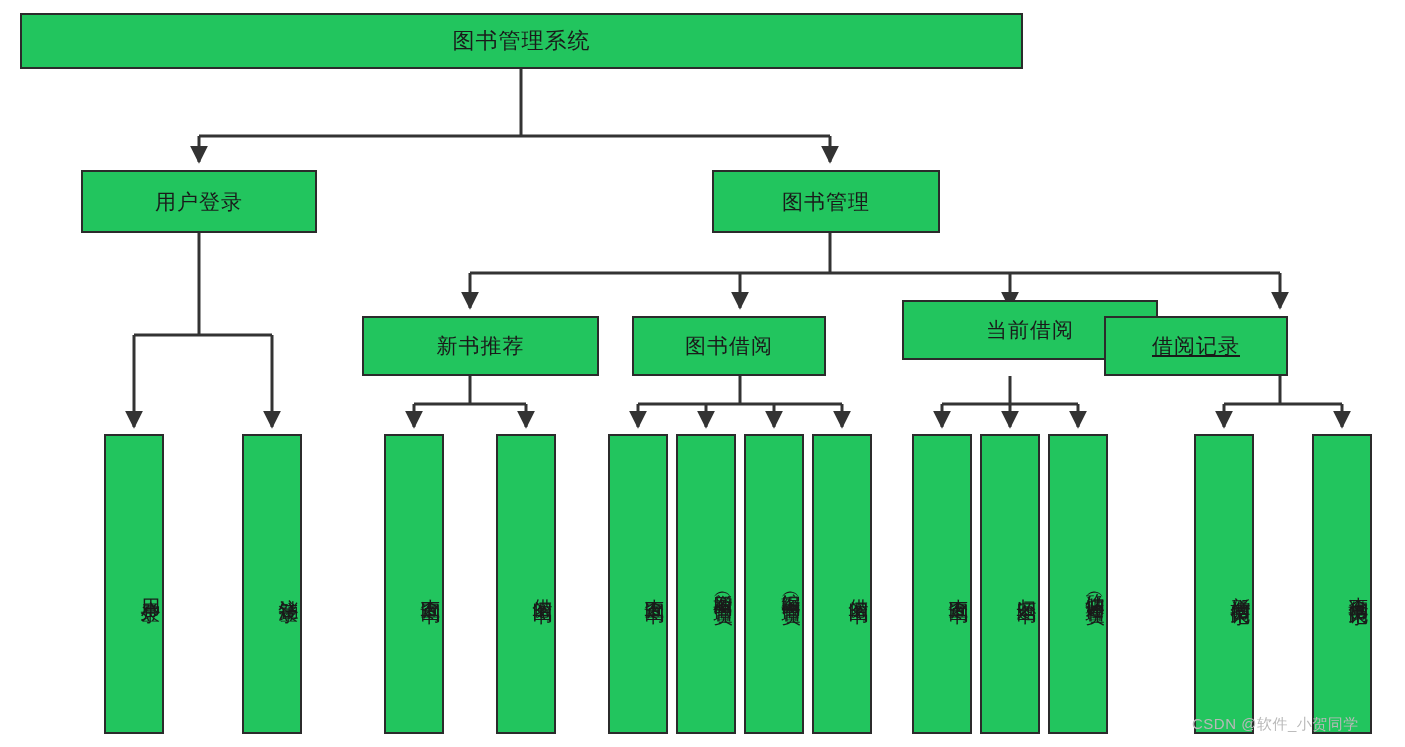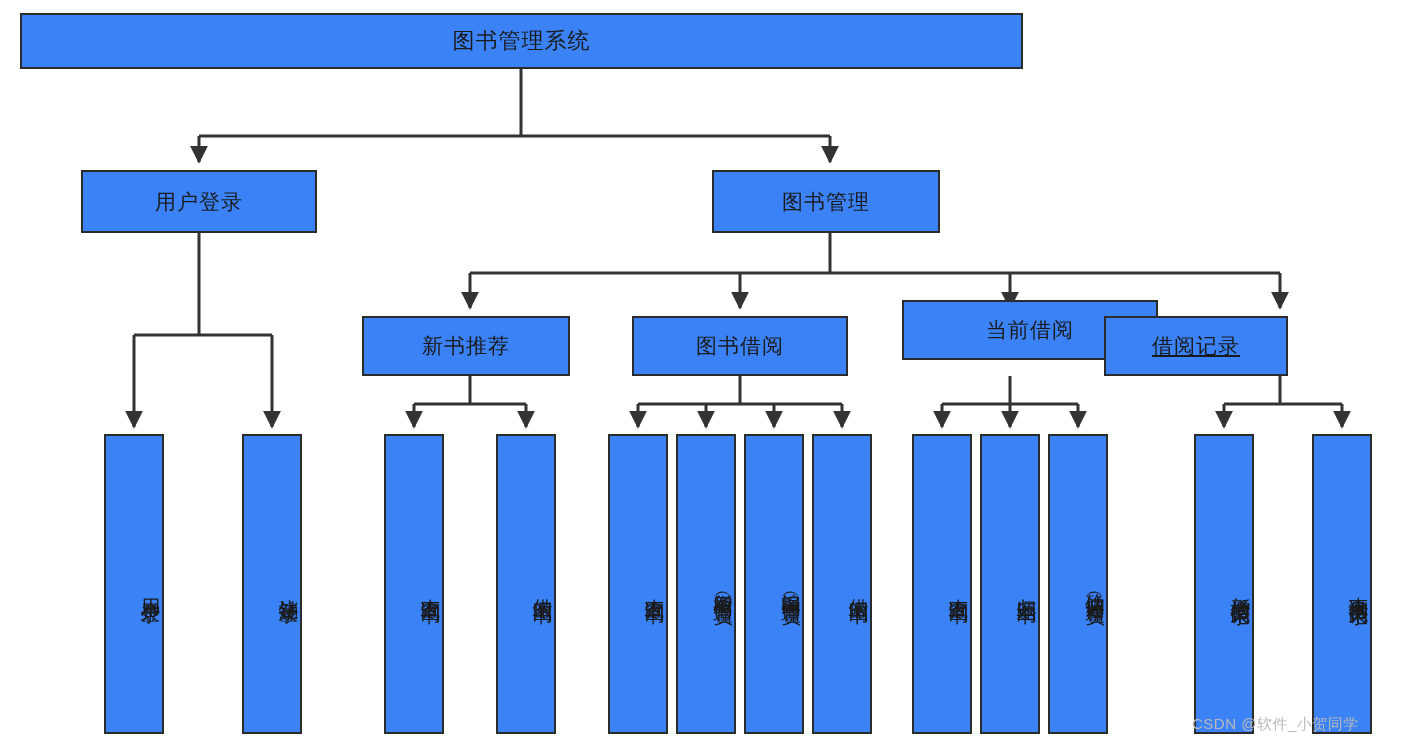--- a/index.html
+++ b/index.html
@@ -22,21 +22,21 @@
     position: absolute;
     left: 0;
     top: 0;
     width: 1405px;
     height: 747px;
     pointer-events: none;
   }
   .node {
     position: absolute;
     box-sizing: border-box;
-    background: #3b82f6;
+    background: #22c55e;
     border: 2px solid #2b2b2b;
     display: flex;
     align-items: center;
     justify-content: center;
     color: #1a1a1a;
     text-align: center;
   }
   .node-h {
     font-size: 21px;
     letter-spacing: 1px;
@@ -122,22 +122,22 @@
       <path d="M 1224 404 L 1224 427" marker-end="url(#arrow)"></path>
       <path d="M 1342 404 L 1342 427" marker-end="url(#arrow)"></path>
     </g>
   </svg>
 
   <div class="node node-h node-root" style="left:20px; top:13px; width:1003px; height:56px;">图书管理系统</div>
 
   <div class="node node-h" style="left:81px; top:170px; width:236px; height:63px;">用户登录</div>
   <div class="node node-h" style="left:712px; top:170px; width:228px; height:63px;">图书管理</div>
 
-  <div class="node node-h" style="left:362px; top:316px; width:208px; height:60px;">新书推荐</div>
-  <div class="node node-h" style="left:632px; top:316px; width:216px; height:60px;">图书借阅</div>
+  <div class="node node-h" style="left:362px; top:316px; width:237px; height:60px;">新书推荐</div>
+  <div class="node node-h" style="left:632px; top:316px; width:194px; height:60px;">图书借阅</div>
   <div class="node node-h" style="left:902px; top:300px; width:256px; height:60px;">当前借阅</div>
   <div class="node node-h" style="left:1104px; top:316px; width:184px; height:60px;text-decoration:underline;">借阅记录</div>
 
   <div class="node node-v" style="left:104px; top:434px; width:60px; height:300px;">用户登录</div>
   <div class="node node-v" style="left:242px; top:434px; width:60px; height:300px;">注销登录</div>
 
   <div class="node node-v" style="left:384px; top:434px; width:60px; height:300px;">查询图书</div>
   <div class="node node-v" style="left:496px; top:434px; width:60px; height:300px;">借阅图书</div>
 
   <div class="node node-v" style="left:608px; top:434px; width:60px; height:300px;">查询图书</div>

